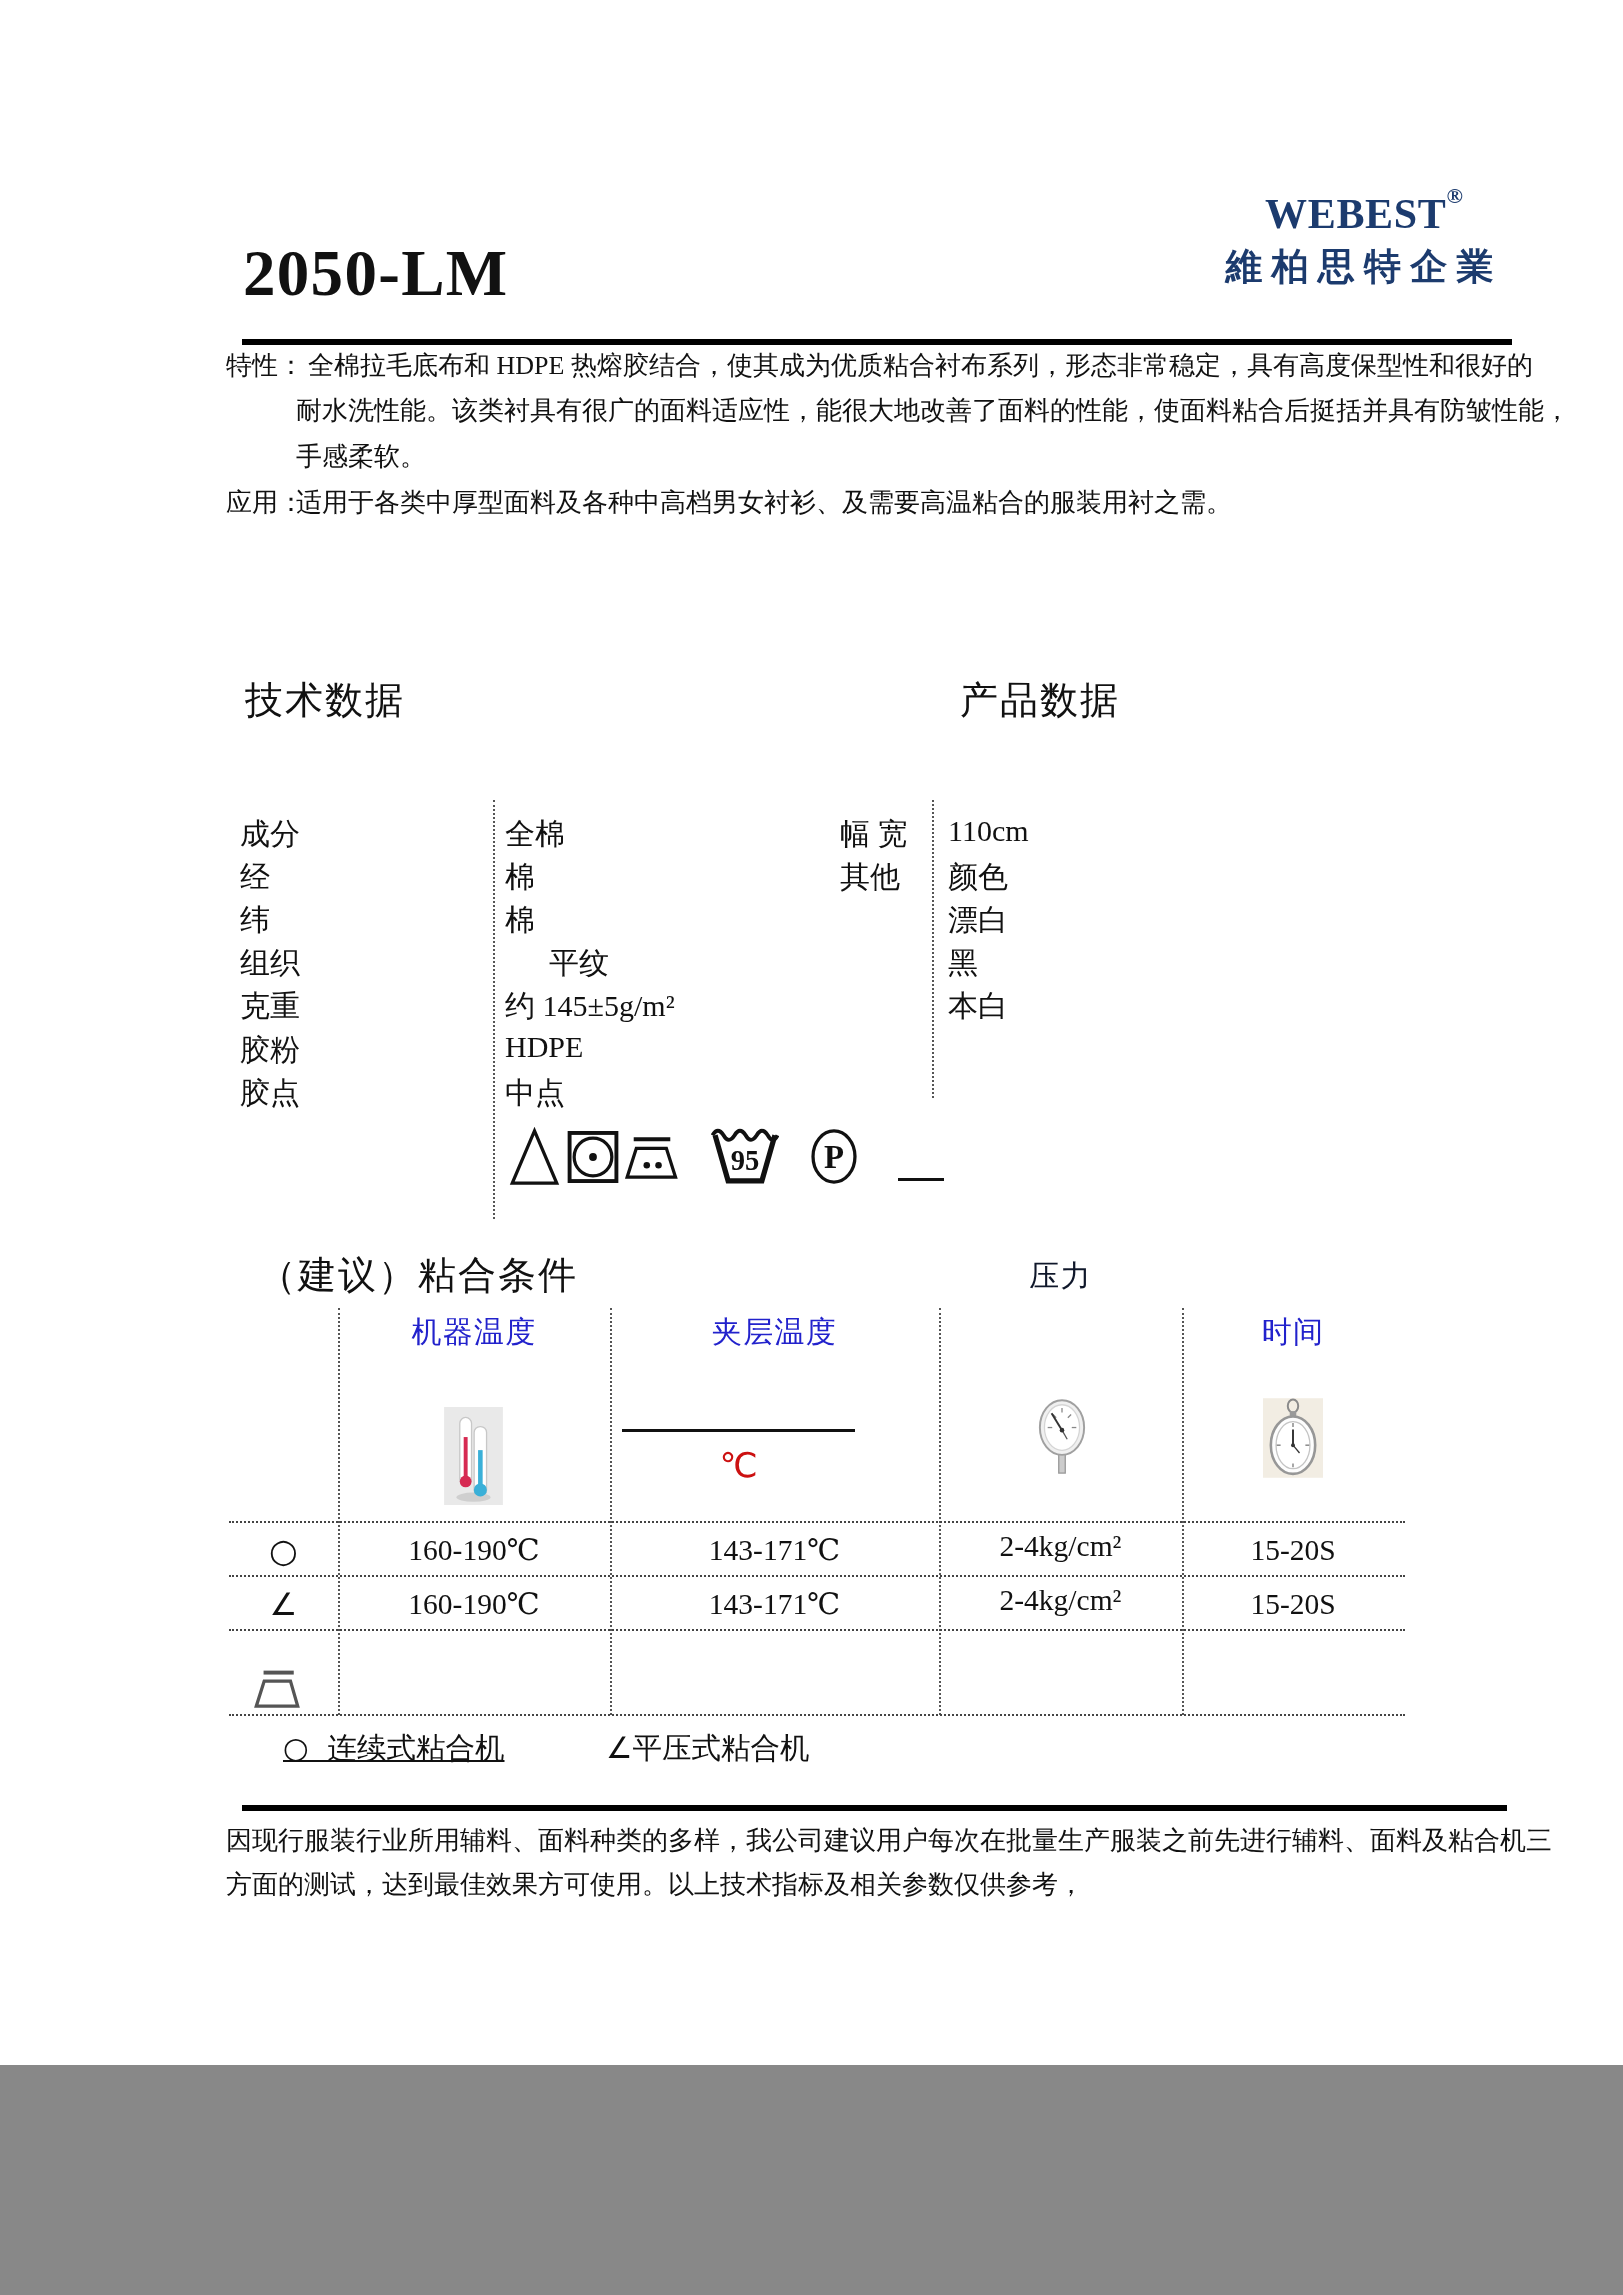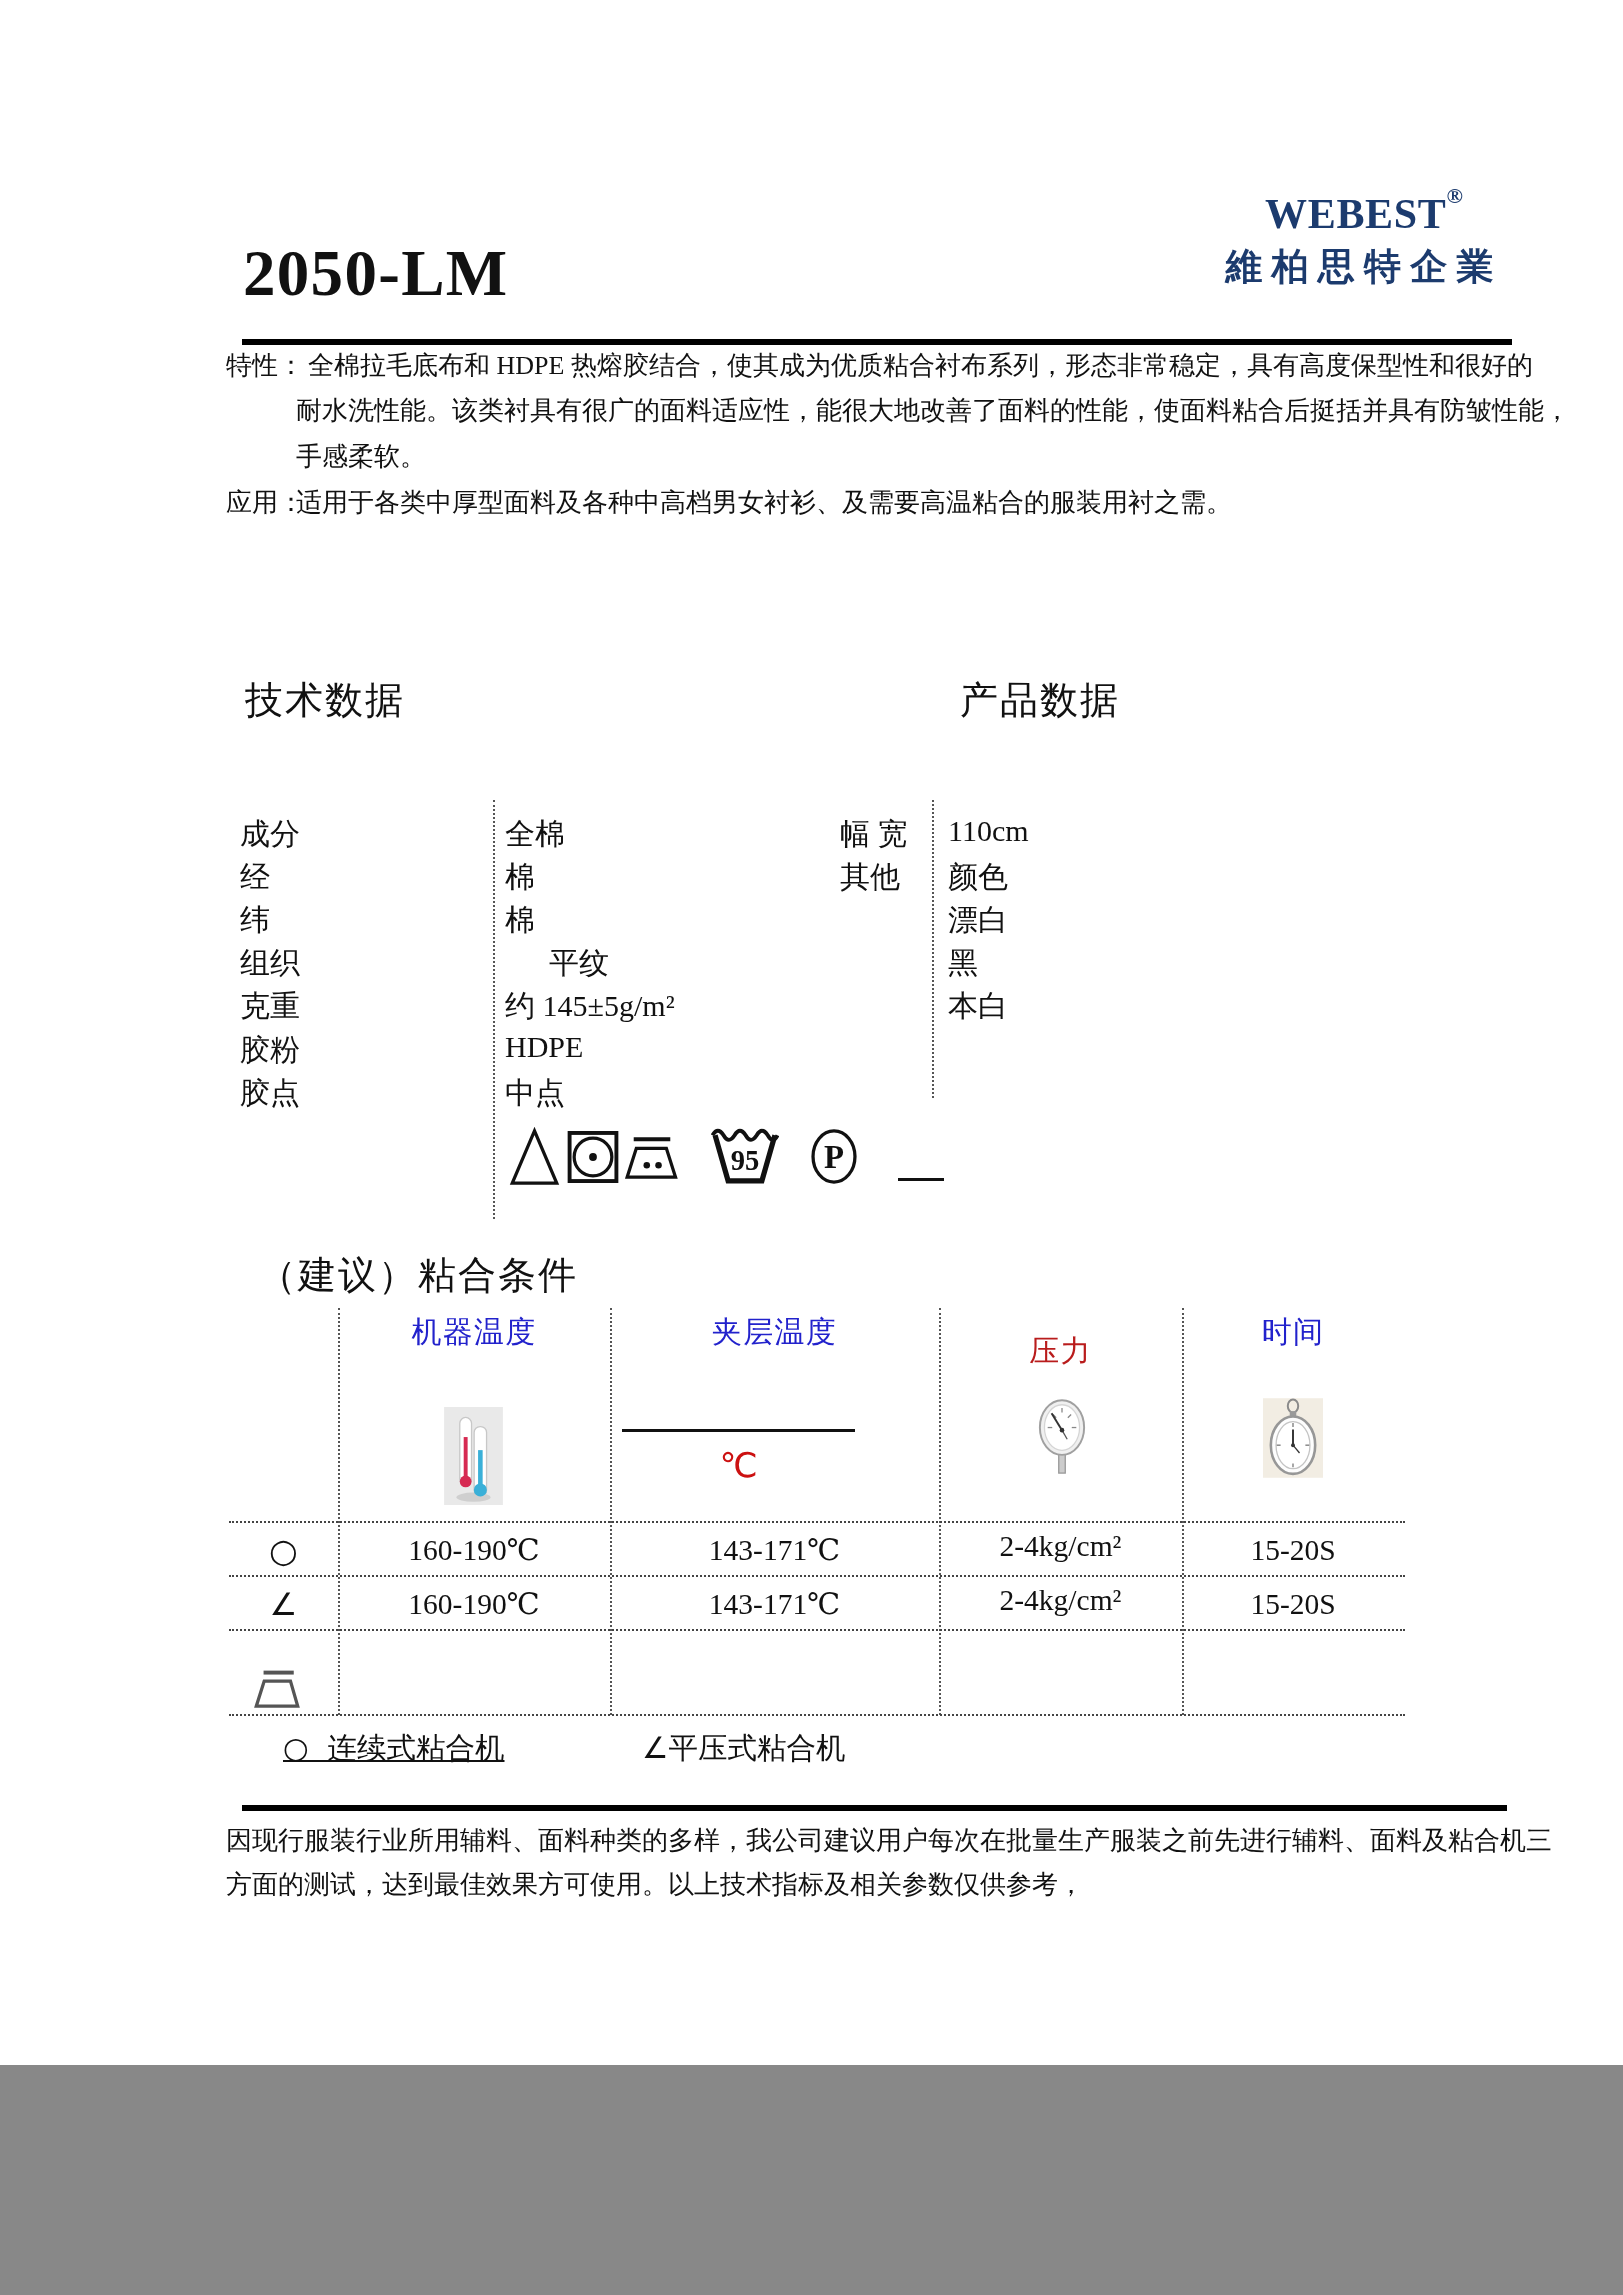--- a/index.html
+++ b/index.html
@@ -109,21 +109,21 @@
   <div class="abs vdot" style="left:939px; top:1308px; height:407px;"></div>
   <div class="abs vdot" style="left:1182px; top:1308px; height:407px;"></div>
 
   <div class="abs hdot" style="left:229px; top:1521px; width:1176px;"></div>
   <div class="abs hdot" style="left:229px; top:1575px; width:1176px;"></div>
   <div class="abs hdot" style="left:229px; top:1629px; width:1176px;"></div>
   <div class="abs hdot" style="left:229px; top:1714px; width:1176px;"></div>
 
   <div class="abs bhead" style="left:338px;  width:272px; top:1312px; color:#2222cc;">机器温度</div>
   <div class="abs bhead" style="left:610px;  width:329px; top:1312px; color:#2222cc;">夹层温度</div>
-  <div class="abs bhead" style="left:939px; width:243px; top:1331px; color:#b91c1c;">压力</div>
+  <div class="abs bhead" style="left:939px; width:243px; top:1256px; color:#0f172a;">压力</div>
   <div class="abs bhead" style="left:1182px; width:222px; top:1312px; color:#2222cc;">时间</div>
 
   <svg class="abs" style="left:444px; top:1407px;" width="59" height="98" viewBox="0 0 90 150">
     <rect x="0" y="0" width="90" height="150" fill="#e9e9e9"></rect>
     <ellipse cx="45" cy="138" rx="26" ry="7" fill="#cfcfcf"></ellipse>
     <rect x="24" y="16" width="18" height="104" rx="9" fill="#ffffff" stroke="#c8c8c8" stroke-width="2"></rect>
     <rect x="30" y="46" width="6" height="64" fill="#d62a52"></rect>
     <circle cx="33" cy="114" r="9" fill="#d62a52"></circle>
     <rect x="46" y="30" width="19" height="106" rx="9" fill="#ffffff" stroke="#c8c8c8" stroke-width="2"></rect>
     <rect x="52" y="66" width="7" height="62" fill="#3ab0d8"></rect>
@@ -173,20 +173,20 @@
   <div class="abs bcell" style="left:610px;  width:329px; top:1580px; height:49px;">143-171℃</div>
   <div class="abs bcell" style="left:939px; width:243px; top:1576px; height:49px;">2-4kg/cm²</div>
   <div class="abs bcell" style="left:1182px; width:222px; top:1580px; height:49px;">15-20S</div>
 
   <svg class="abs" style="left:253px; top:1668px;" width="50" height="42" viewBox="0 0 76 64">
     <line x1="16" y1="7" x2="62" y2="7" stroke="#555" stroke-width="6"></line>
     <polygon points="5,58 17,20 57,20 68,58" fill="none" stroke="#555" stroke-width="5"></polygon>
   </svg>
 
   <div class="abs legend sym" style="left:283px; top:1729px;text-decoration:underline;">○  连续式粘合机</div>
-  <div class="abs legend sym" style="left:606px; top:1729px;margin-left:36px;">∠平压式粘合机</div>
+  <div class="abs legend sym" style="left:606px; top:1729px;">∠平压式粘合机</div>
 
   <div class="abs rule" style="left:242px; top:1805px; width:1265px;"></div>
   <div class="abs para" style="left:226px; top:1825px;">因现行服装行业所用辅料、面料种类的多样，我公司建议用户每次在批量生产服装之前先进行辅料、面料及粘合机三</div>
   <div class="abs para" style="left:226px; top:1869px;">方面的测试，达到最佳效果方可使用。以上技术指标及相关参数仅供参考，</div>
 
 </div>
 
 
 </body></html>

